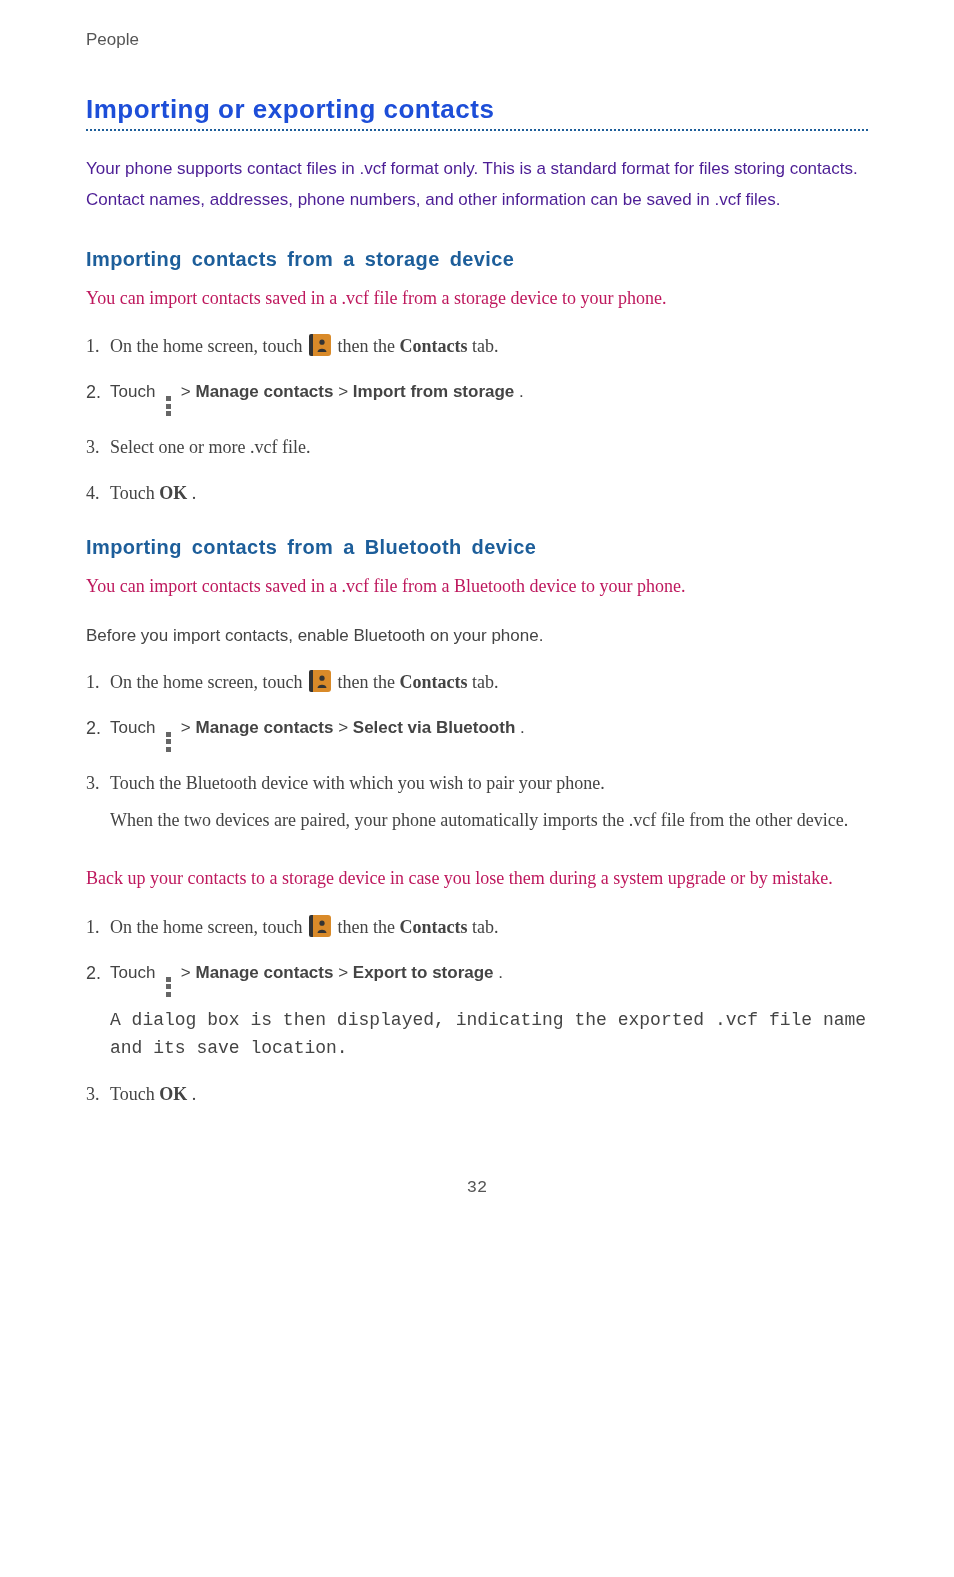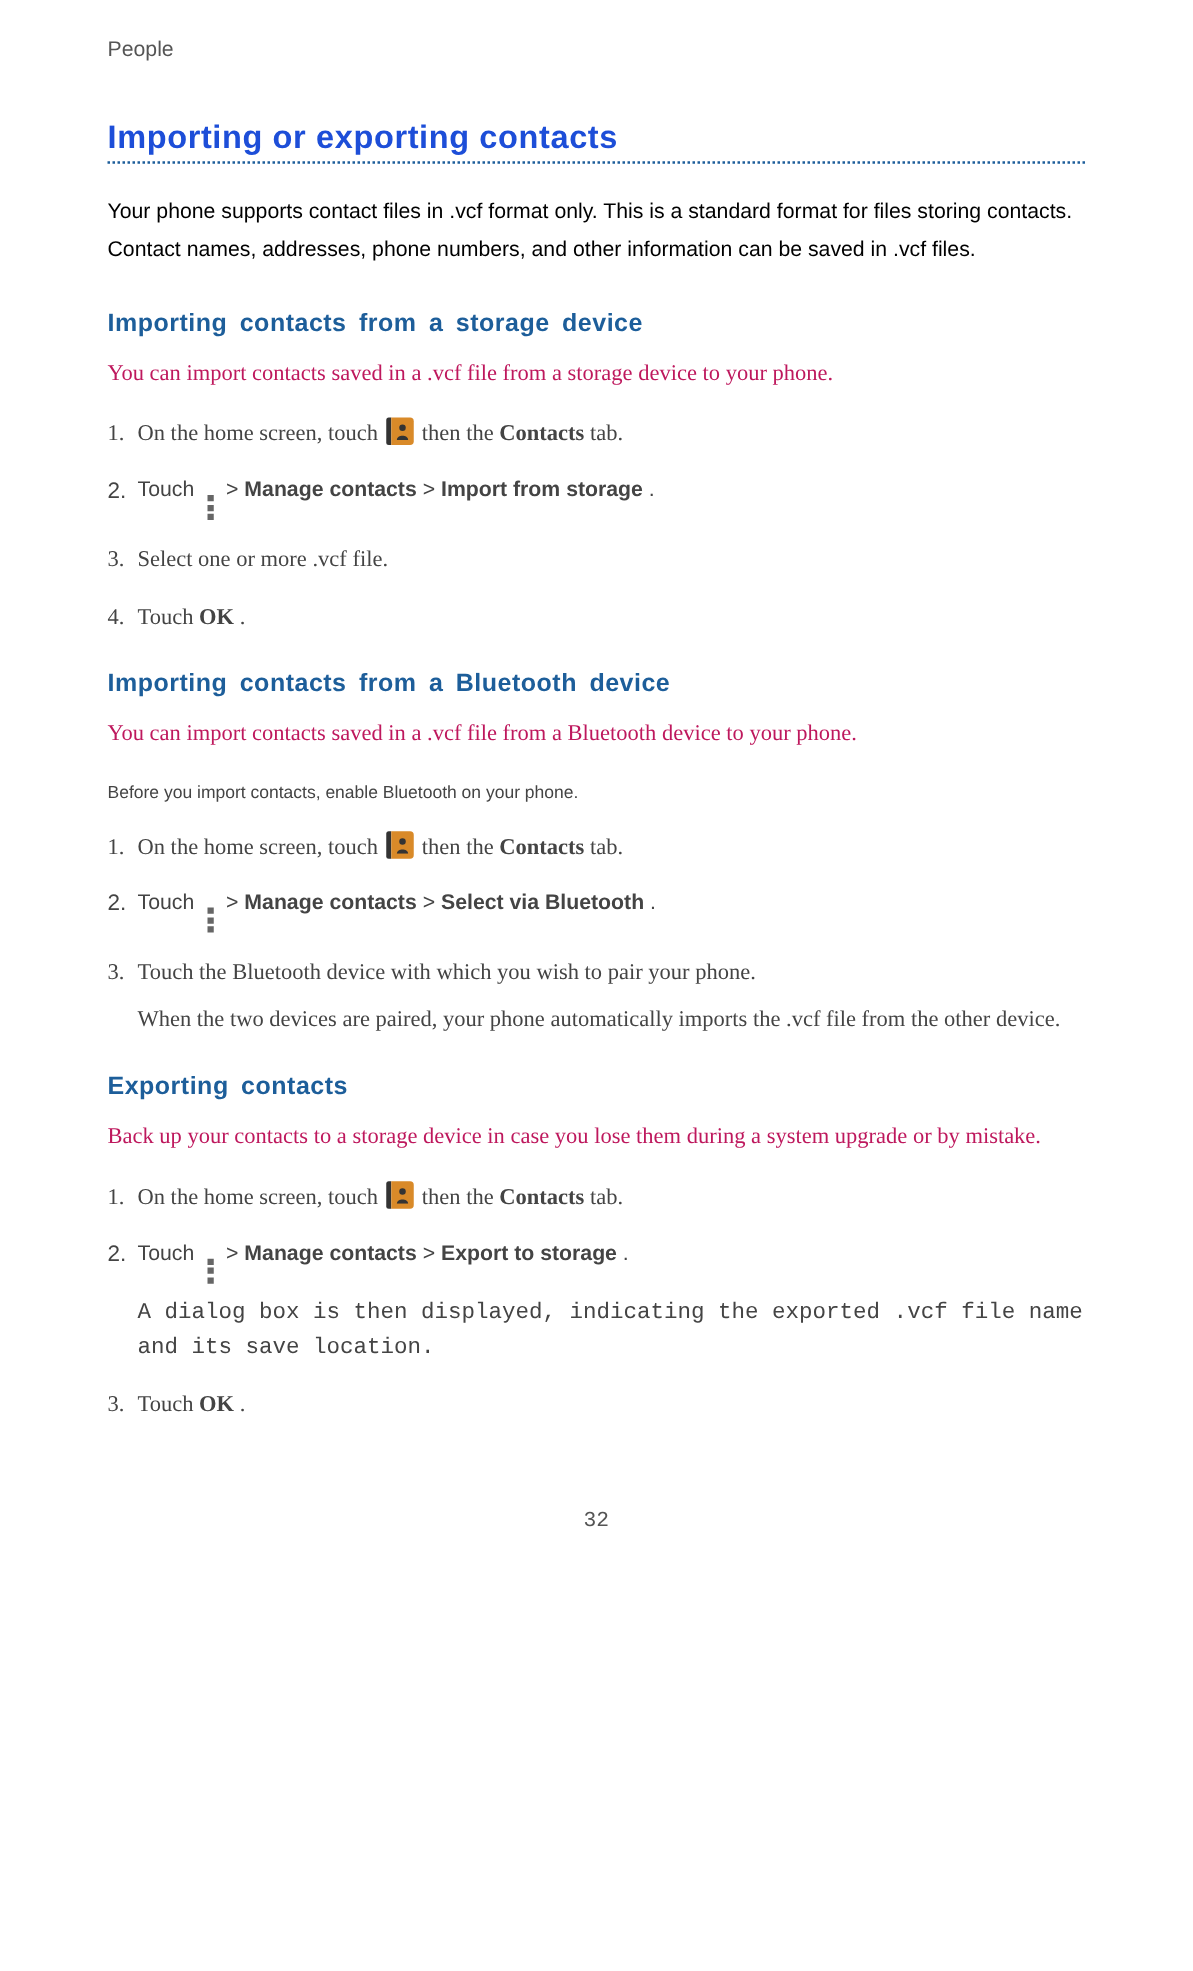--- a/index.html
+++ b/index.html
@@ -32,39 +32,39 @@
     .dotted-rule {
       border: none;
       border-top: 2px dotted #1d5e9a;
       margin: 4px 0 22px 0;
     }
     .intro {
       font-size: 17px;
       font-family: "Segoe UI", Arial, sans-serif;
       line-height: 1.85;
       margin-bottom: 32px;
-      color: #000000;
+      color: #4c1d95;
     }
     h2.subheading {
       color: #1d5e9a;
       font-family: "Segoe UI Semibold", "Arial Bold", Arial, sans-serif;
       font-weight: 700;
       font-size: 20px;
       margin: 0 0 12px 0;
       letter-spacing: 0.4px;
       word-spacing: 4px;
     }
     .body-text {
       font-size: 18px;
       line-height: 1.7;
       margin-bottom: 20px;
       color: #be185d;
     }
     .sans-body {
-      font-size: 14px;
+      font-size: 17px;
       font-family: "Segoe UI", Arial, sans-serif;
       line-height: 1.7;
       margin-bottom: 18px;
       color: #444;
     }
     ol.steps {
       padding-left: 0;
       list-style: none;
       counter-reset: stepnum;
       margin: 0 0 28px 0;
@@ -226,21 +226,20 @@
       <span> &gt; </span>
       <strong>Select via Bluetooth</strong>
       <span>.</span>
     </li>
     <li>
       <span>Touch the Bluetooth device with which you wish to pair your phone.</span>
       <div class="substep">When the two devices are paired, your phone automatically imports the .vcf file from the other device.</div>
     </li>
   </ol>
 
-  <h2 class="subheading">Exporting contacts</h2>
   <div class="body-text">Back up your contacts to a storage device in case you lose them during a system upgrade or by mistake.</div>
 
   <ol class="steps">
     <li>
       <span>On the home screen, touch </span>
       <span class="contacts-icon">
         <span class="spine"></span>
         <span class="body">
             <svg viewBox="0 0 12 14">
               <circle cx="6" cy="4.2" r="2.6" fill="#333"></circle>

